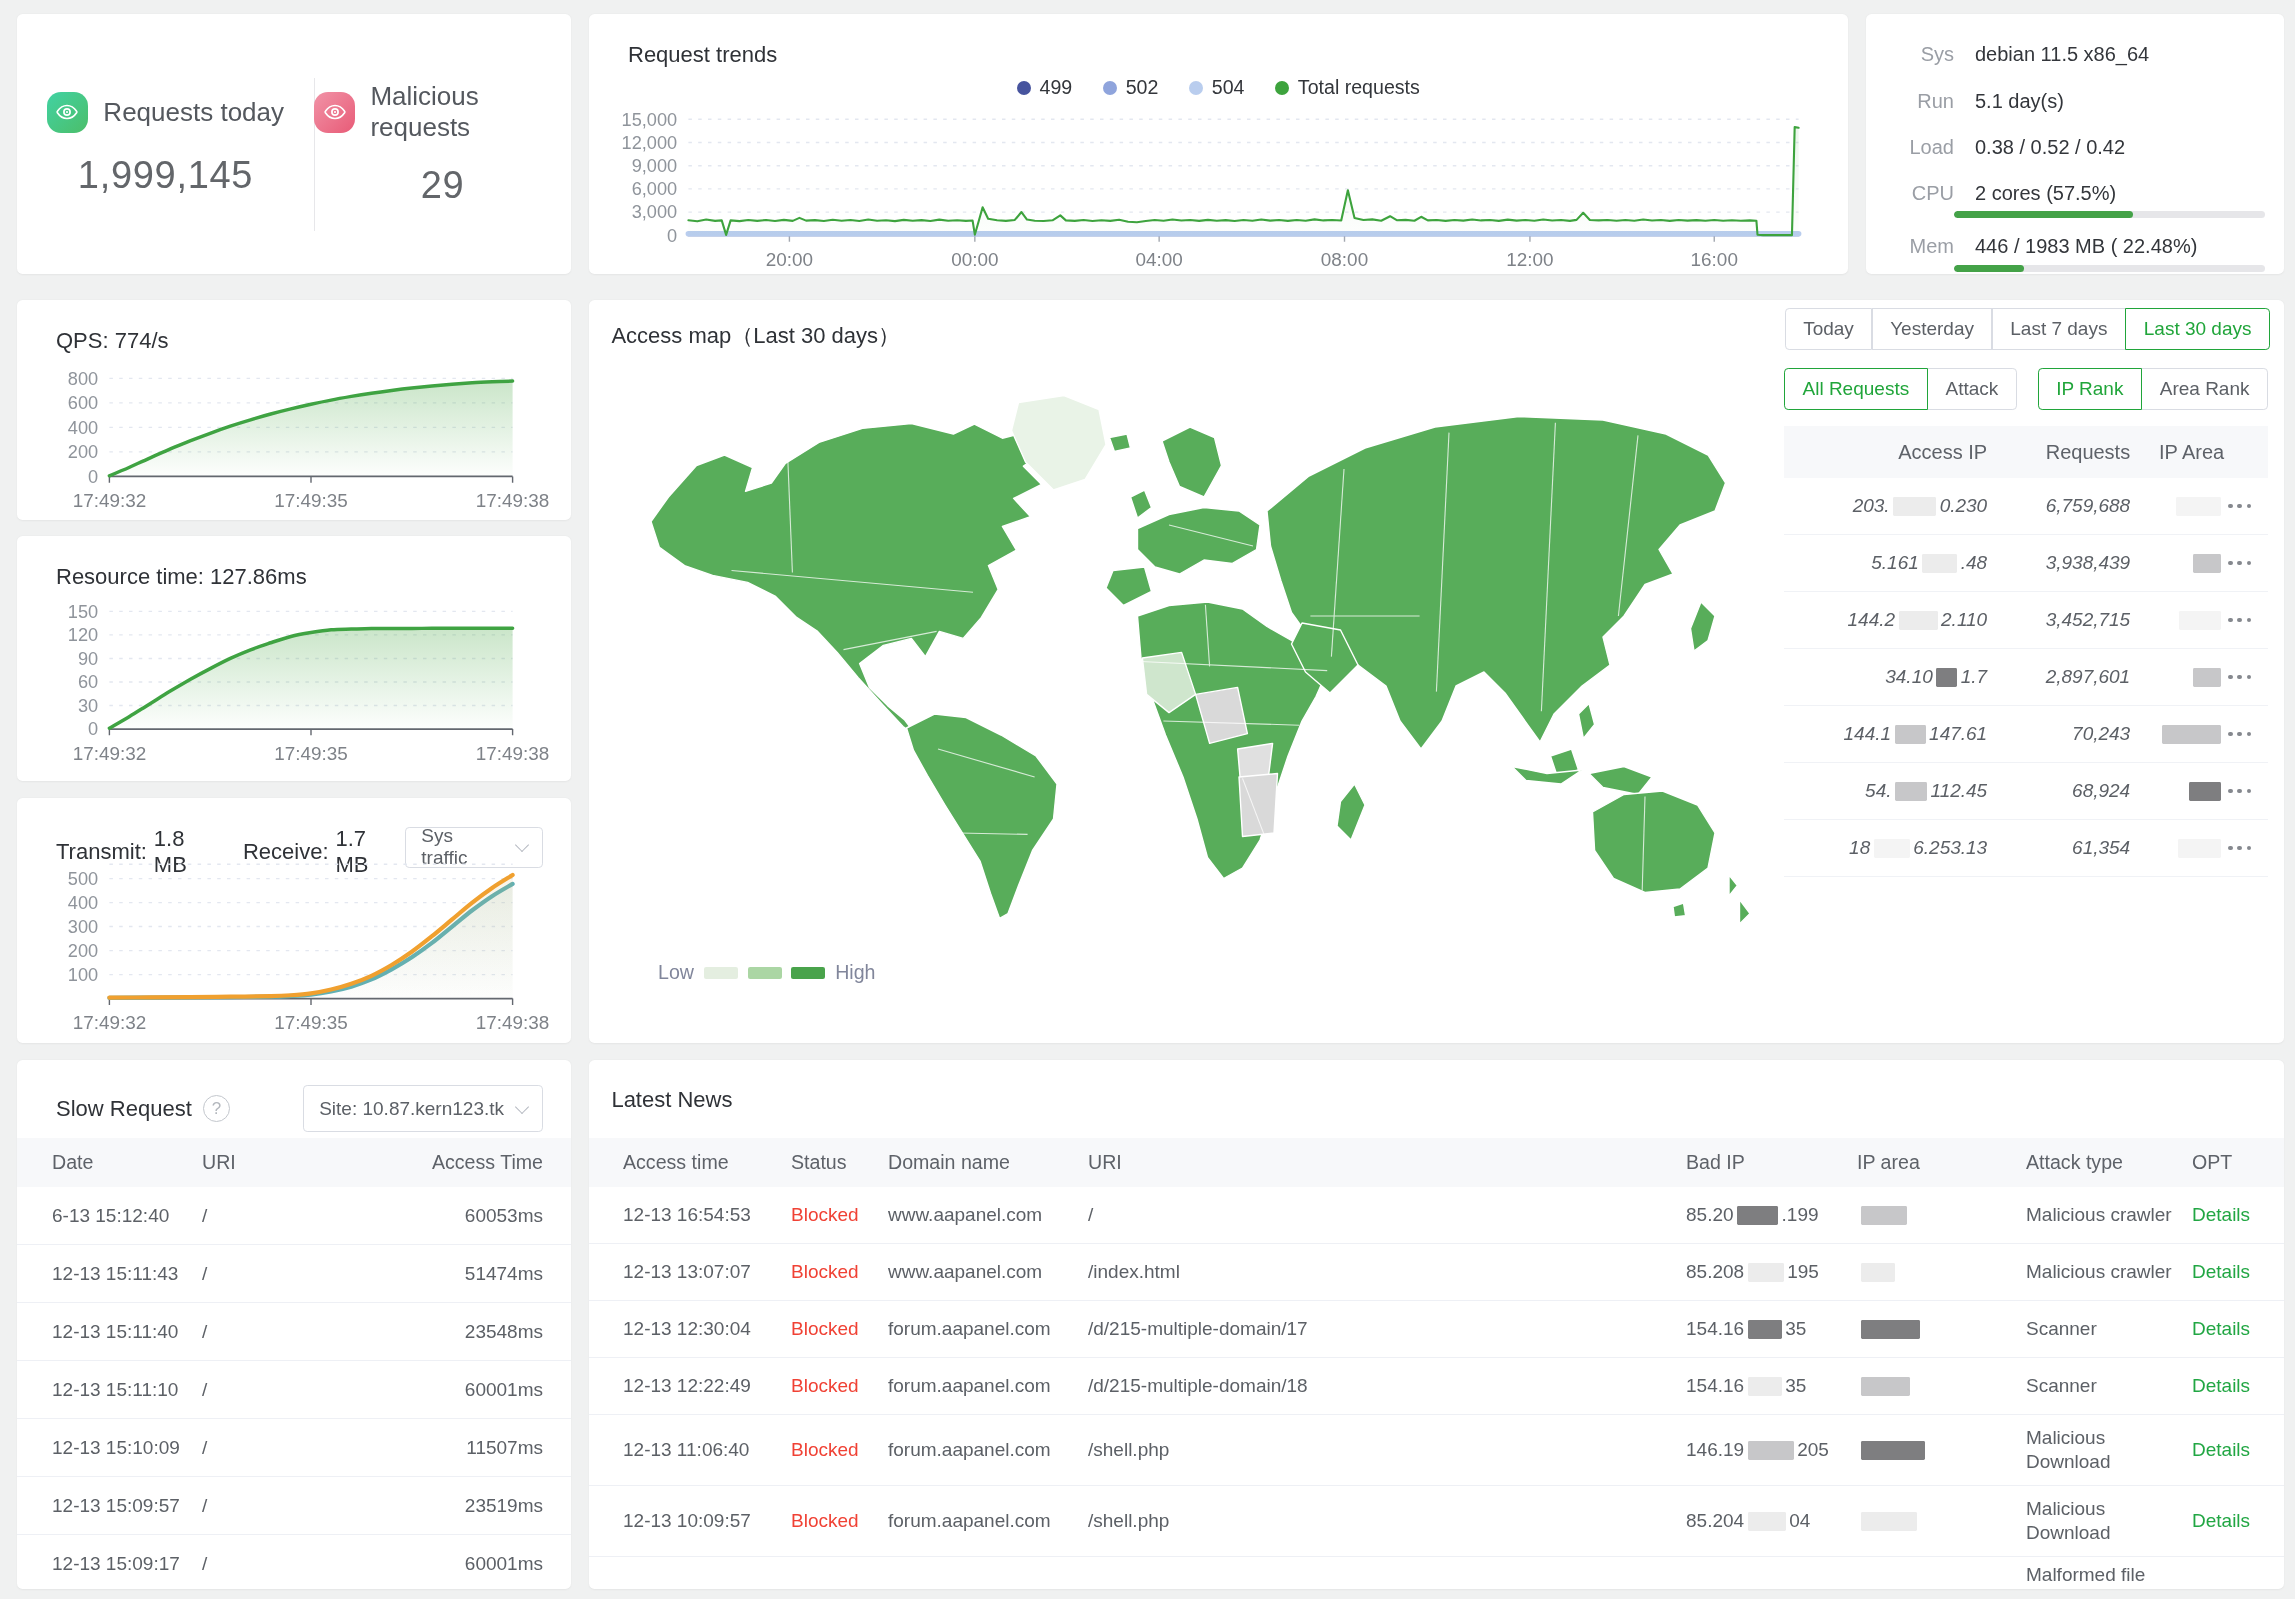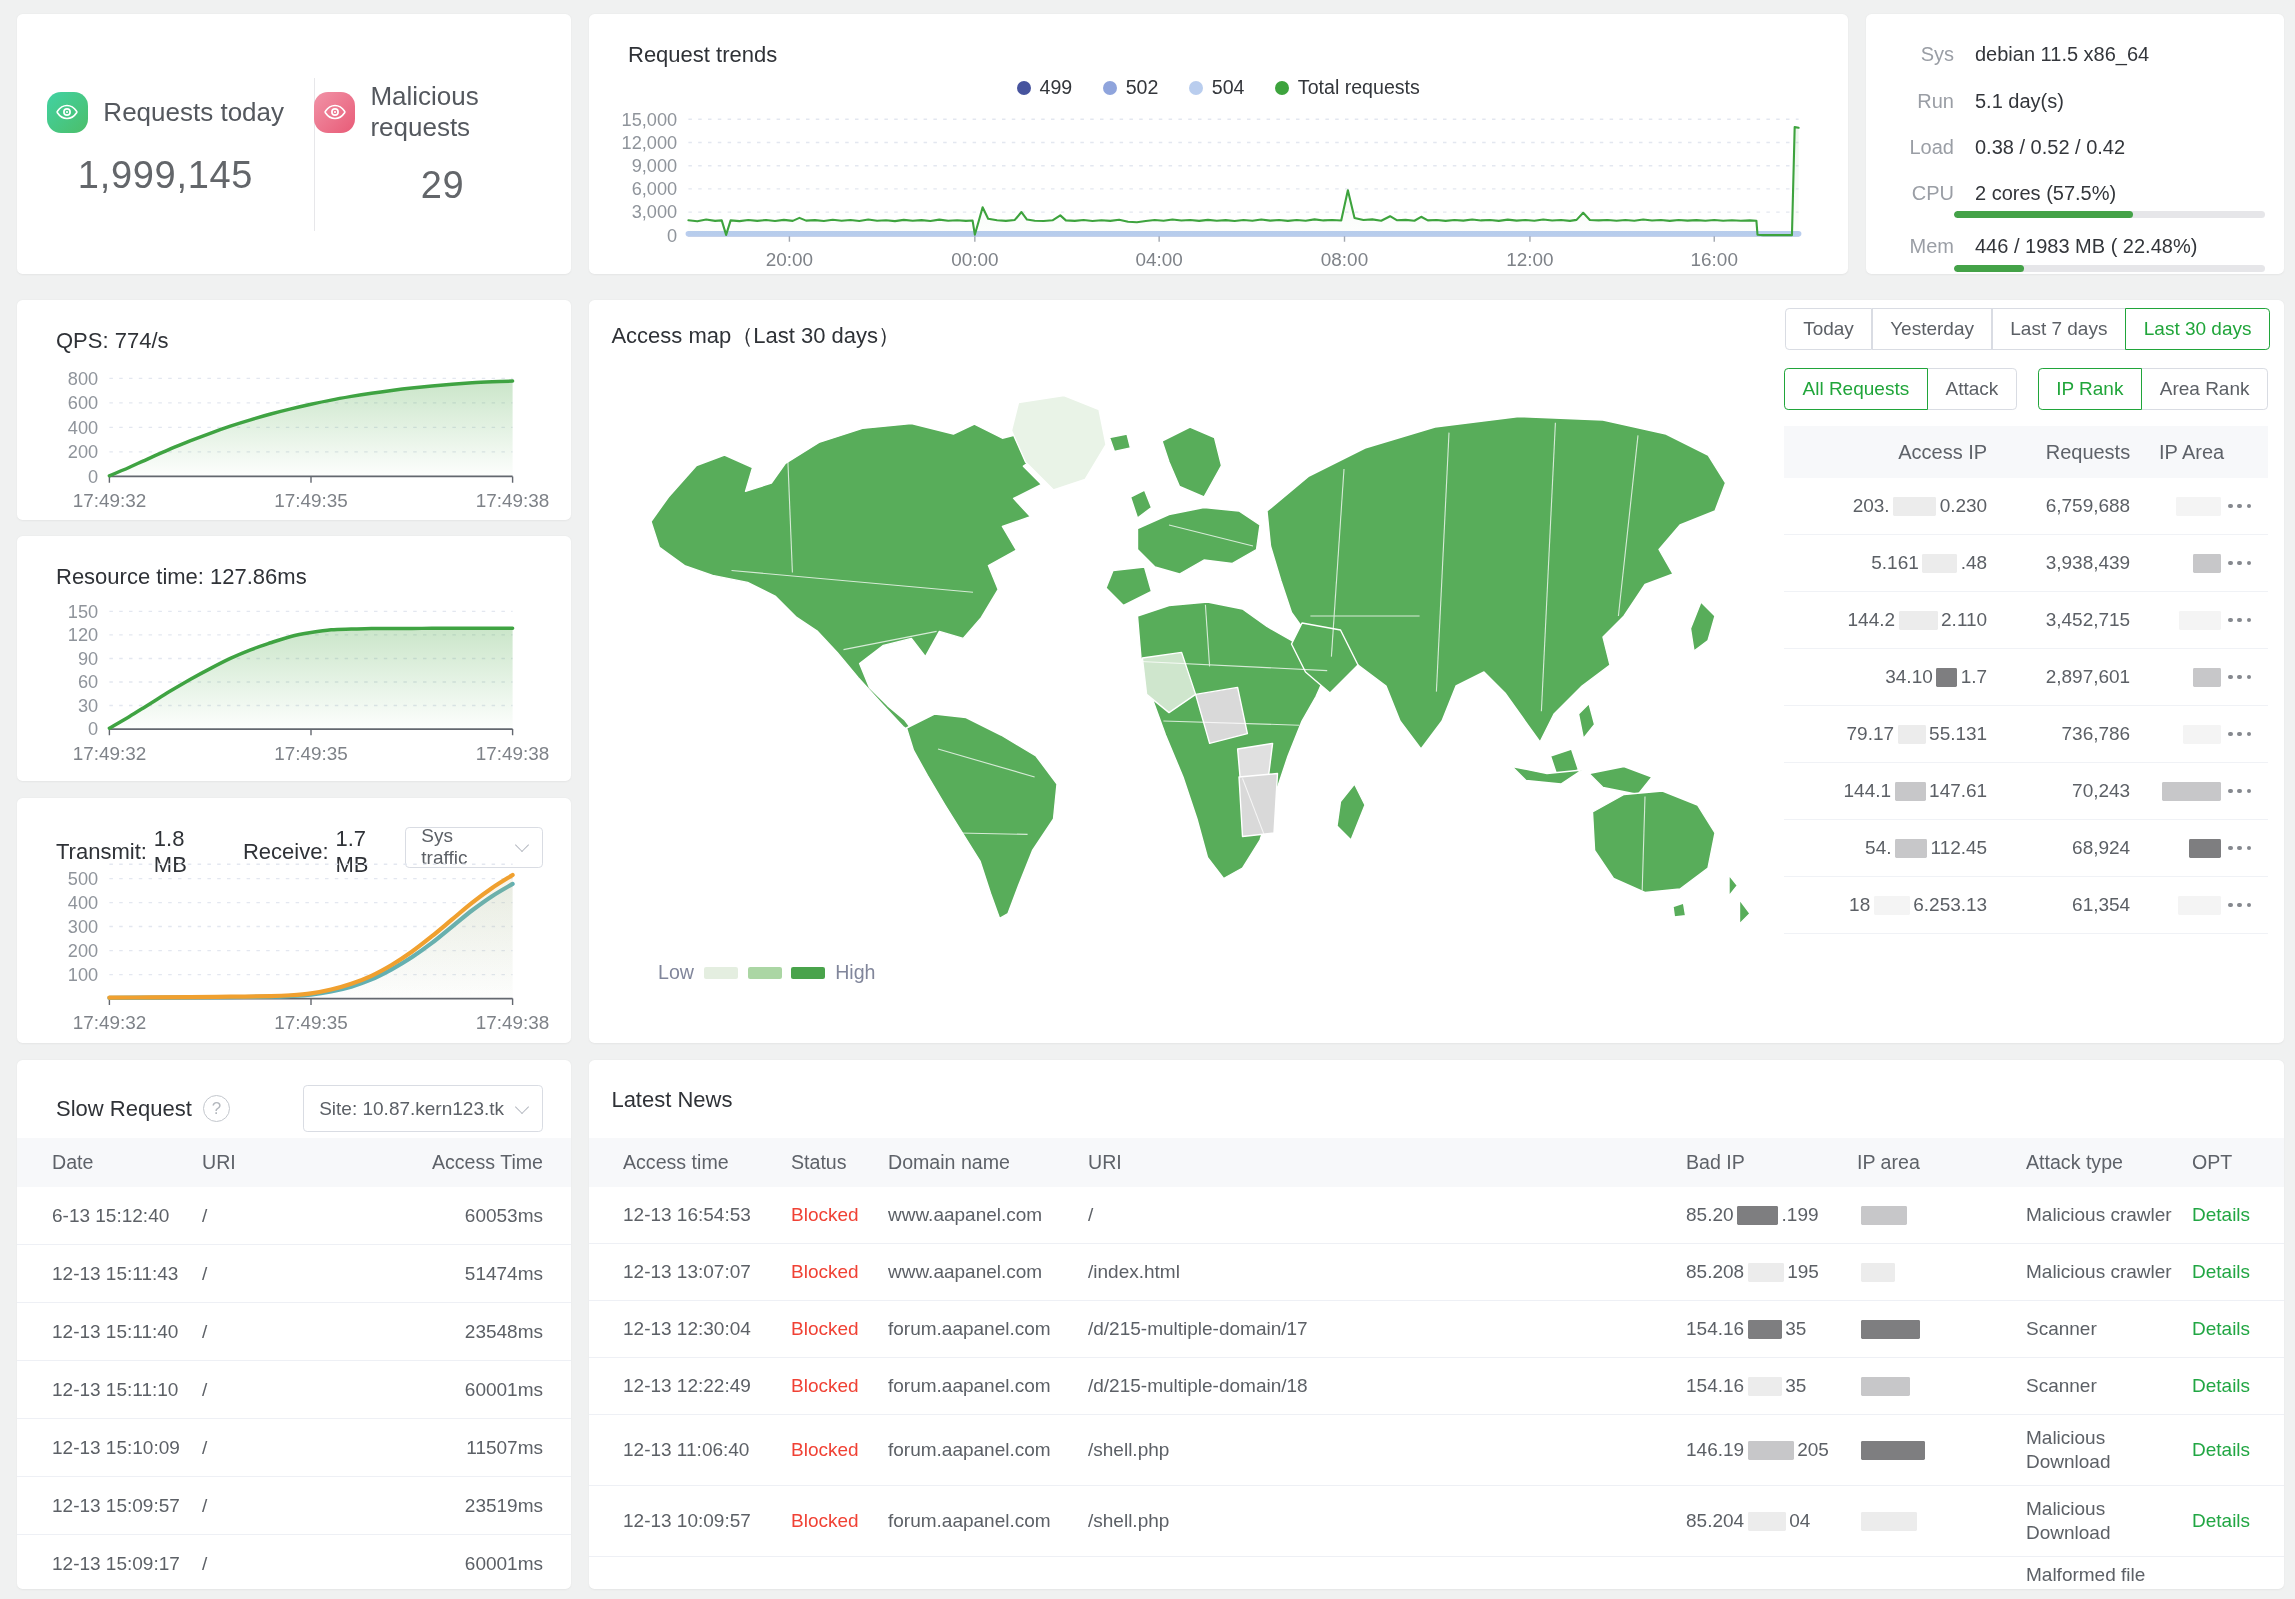--- a/index.html
+++ b/index.html
@@ -56,21 +56,21 @@
   .slow-grid.trow{height:57px;}
   .news-grid{display:grid;grid-template-columns:168px 97px 200px 598px 171px 169px 166px 1fr;align-items:center;padding-left:34px;padding-right:14px;}
   .news-grid.thead{height:49px;}
   .news-grid.trow{height:56px;}
   .news-grid.trow.tall{height:70px;}
   .blocked{color:#f04134;}
   .det{color:#21a643;cursor:pointer;}
   .attack{white-space:pre-line;line-height:1.25;}
   .ip-grid{display:grid;grid-template-columns:192px 143px 94px 1fr;align-items:center;padding-left:11.2px;text-align:right;}
   .ip-grid.thead{height:52px;font-size:20px;}
-  .ip-grid.trow{height:56px;border-bottom:0.7px solid #f0f2f6;}
+  .ip-grid.trow{height:56px;border-bottom:0.7px solid #f0f2f6;font-style:italic;}
   #ip-table{position:absolute;left:1195px;top:126px;width:484px;}
   
   .cz{display:inline-block;height:19px;border-radius:1.4px;vertical-align:-3.5px;margin:0 3.5px;}
   .cz.light{background:#ececec;}
   .cz.mid{background:#c7c7c9;}
   .cz.dark{background:#7e7e80;}
   .cz.faint{background:#f4f4f4;}
   .dots{display:inline-flex;gap:4.2px;cursor:pointer;padding:4.2px;}
   .dots i{width:4.9px;height:4.9px;border-radius:50%;background:#85888e;}
   
@@ -448,30 +448,20 @@
           <span>34.10<span class="cz dark" style="width: 21px;"></span>1.7</span>
           <span>2,897,601</span>
           <span><span class="cz mid" style="width: 28px;"></span></span>
           <span class="dots">
             <i></i>
             <i></i>
             <i></i>
           </span>
         </div>
         <div class="ip-grid trow">
-          <span>79.17<span class="cz light" style="width: 28px;"></span>55.131</span>
-          <span>736,786</span>
-          <span><span class="cz faint" style="width: 38px;"></span></span>
-          <span class="dots">
-            <i></i>
-            <i></i>
-            <i></i>
-          </span>
-        </div>
-        <div class="ip-grid trow">
           <span>144.1<span class="cz mid" style="width: 31px;"></span>147.61</span>
           <span>70,243</span>
           <span><span class="cz mid" style="width: 59px;"></span></span>
           <span class="dots">
             <i></i>
             <i></i>
             <i></i>
           </span>
         </div>
         <div class="ip-grid trow">

